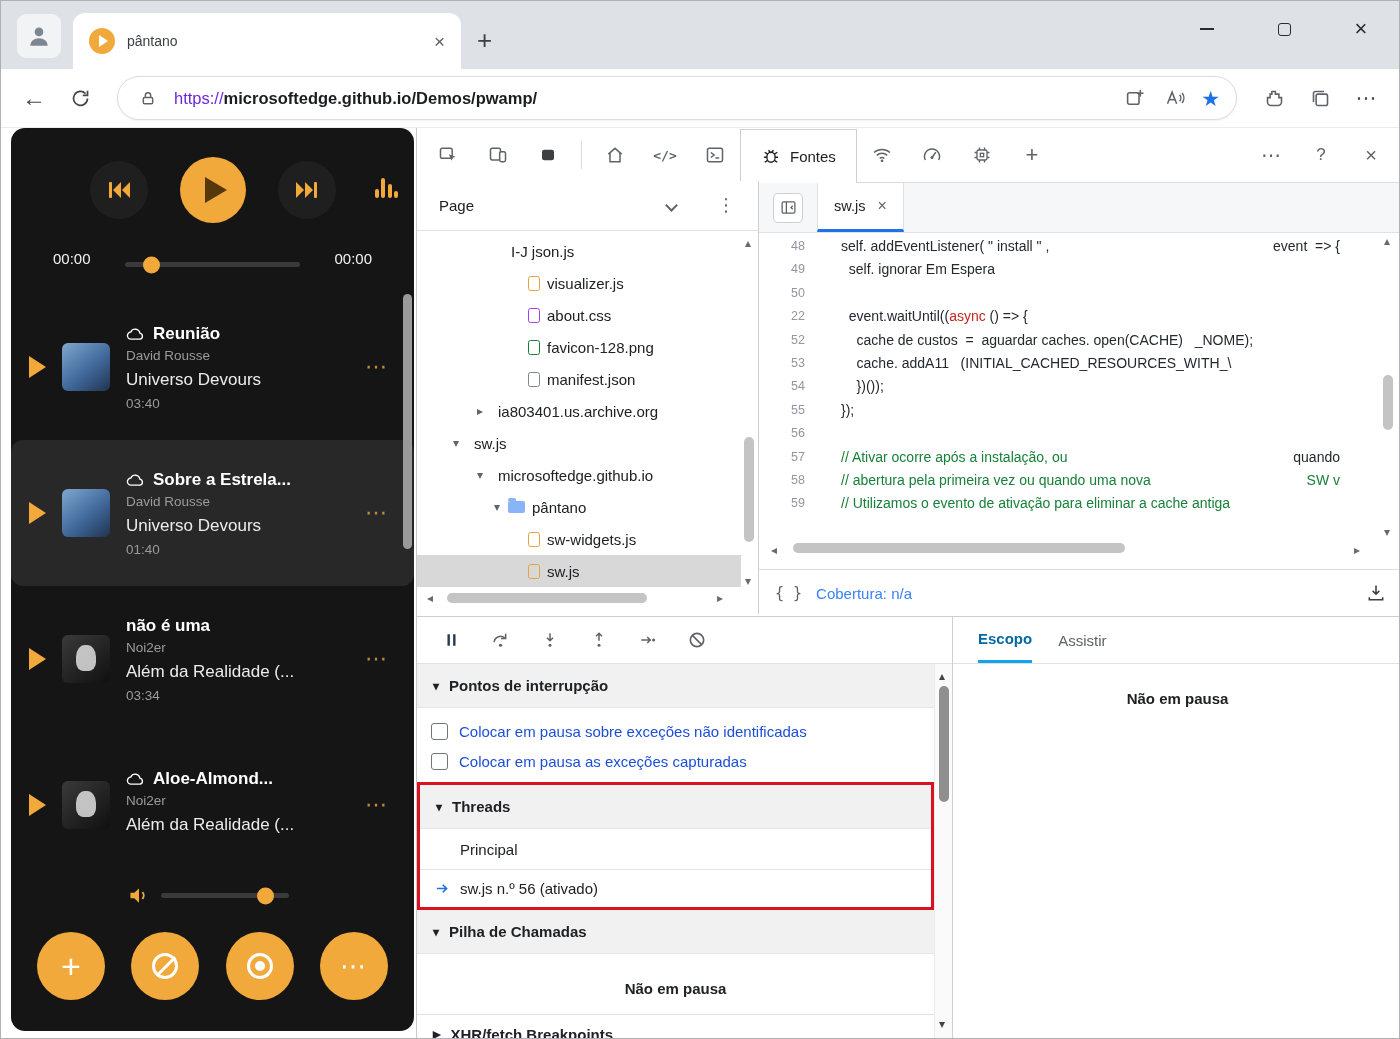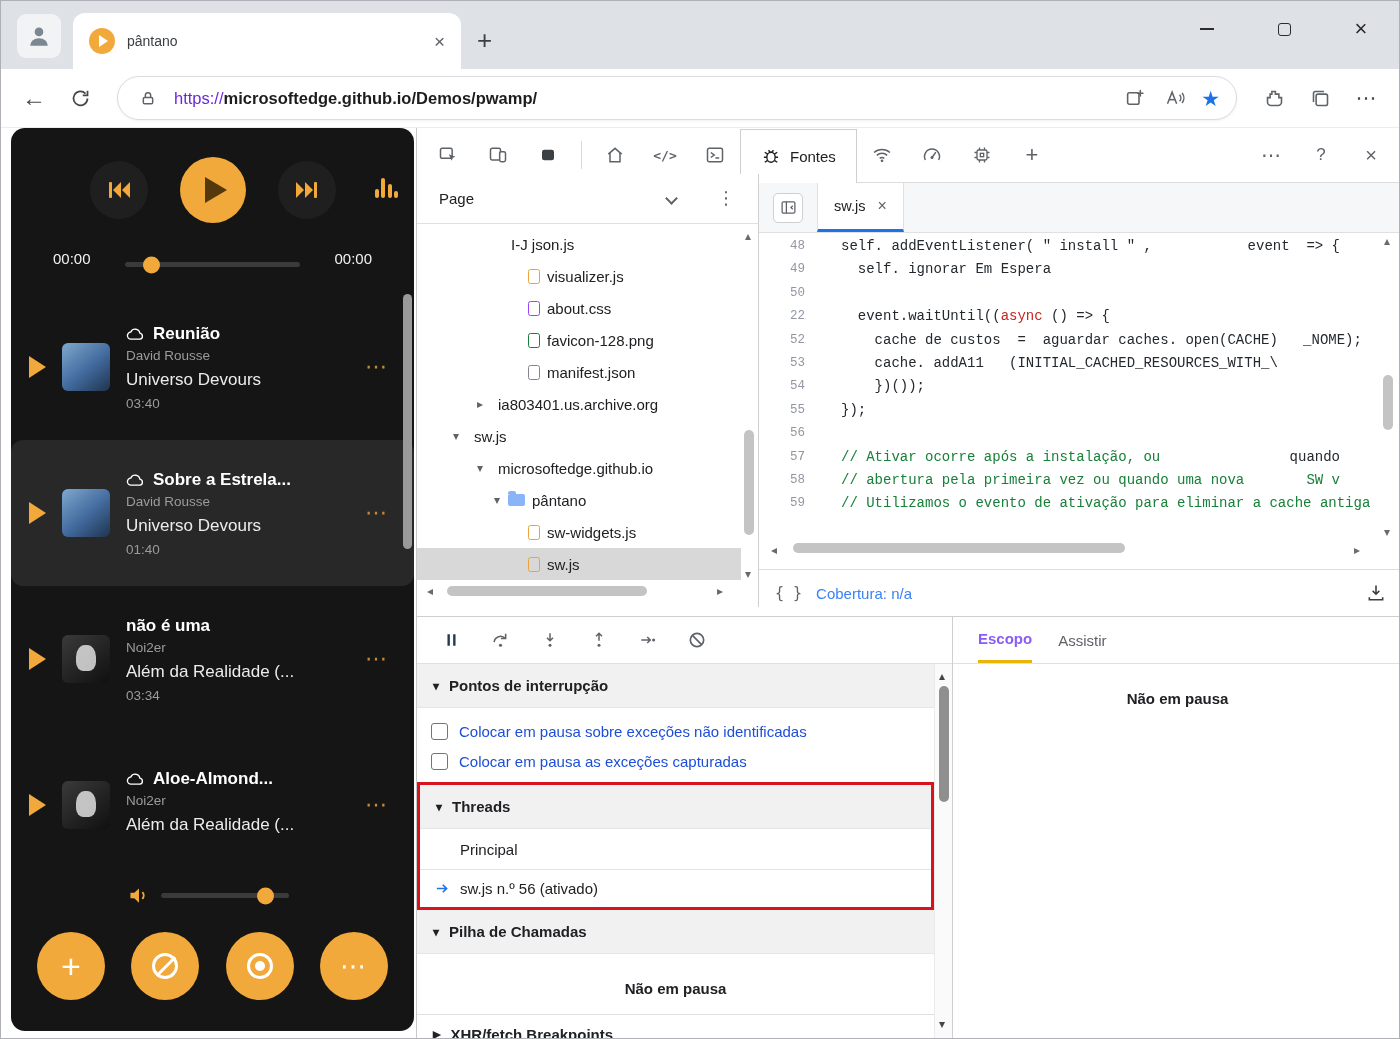--- a/index.html
+++ b/index.html
@@ -83,21 +83,21 @@
 .dt-toolbar{position:absolute;left:0;top:0;width:985px;height:55px;border-bottom:1px solid #dcdcdc;display:flex;align-items:center;padding-left:6px;background:#fff;}
 .tb-btn{width:50px;height:40px;display:flex;align-items:center;justify-content:center;color:#5f6368;flex:none;}
 .tb-sep{width:1px;height:28px;background:#dadada;margin:0 8px;flex:none;}
 .tool-tab{height:54px;margin-top:1px;border:1px solid #cfcfcf;border-bottom:none;background:#fff;display:flex;align-items:center;gap:9px;padding:0 20px;flex:none;}
 .tool-tab span.lbl{font-size:15px;color:#202124;}
 .mono{font-family:"DejaVu Sans Mono",monospace;}
 .tb-right{margin-left:auto;display:flex;align-items:center;padding-right:6px;}
 .glyphbtn{font-size:17px;color:#5f6368;}
 
 
-.dt-nav{position:absolute;left:0;top:46px;width:342px;height:433px;border-right:1px solid #cfcfcf;background:#fff;}
+.dt-nav{position:absolute;left:0;top:53px;width:342px;height:433px;border-right:1px solid #cfcfcf;background:#fff;}
 .nav-head{position:relative;height:50px;border-bottom:1px solid #e0e0e0;display:flex;align-items:center;}
 .nav-head .pagelbl{font-size:15px;color:#202124;margin-left:22px;}
 .chev{position:absolute;left:250px;top:20px;width:9px;height:9px;border-right:2px solid #5f6368;border-bottom:2px solid #5f6368;transform:rotate(45deg);}
 .kebab{position:absolute;left:300px;top:13px;font-size:18px;color:#5f6368;}
 .tree{position:absolute;left:0;top:54px;width:324px;}
 .trow{height:32px;display:flex;align-items:center;font-size:15px;color:#202124;}
 .trow.selected{background:#d8d8d8;}
 .tri{width:14px;flex:none;color:#5f6368;font-size:12px;margin-right:4px;text-align:center;}
 .ficon{flex:none;margin-right:7px;display:inline-block;}
 .ficon.icon-js{width:12px;height:15px;border:1.7px solid #e8a33d;border-radius:2.5px;}
@@ -114,21 +114,21 @@
 .scroll-arrow{position:absolute;color:#6a6a6a;font-size:12px;line-height:1;}
 .nav-vscroll{position:absolute;right:2px;top:56px;width:14px;height:350px;}
 .vthumb{position:absolute;left:2px;width:10px;background:#c4c4c4;border-radius:5px;}
 
 
 .dt-editor{position:absolute;left:342px;top:55px;width:643px;height:433px;background:#fff;}
 .ed-tabbar{position:absolute;left:0;top:0;width:643px;height:50px;background:#f6f7f8;border-bottom:1px solid #e0e0e0;display:flex;align-items:center;padding-left:14px;gap:14px;}
 .navtoggle{width:30px;height:30px;border:1px solid #cfcfcf;border-radius:5px;display:flex;align-items:center;justify-content:center;color:#5f6368;background:#fff;}
 .ed-tab{height:49px;background:#fff;border-left:1px solid #e0e0e0;border-right:1px solid #e0e0e0;border-bottom:3px solid #1a73e8;display:flex;align-items:center;gap:12px;padding:0 16px;font-size:14.5px;color:#202124;}
 .code{position:absolute;left:0;top:52px;width:615px;height:303px;overflow:hidden;}
-.cl{display:flex;height:23.4px;line-height:23.4px;font-family:Liberation Mono, monospace;font-size:14px;justify-content:flex-end;}
+.cl{display:flex;height:23.4px;line-height:23.4px;font-family:Liberation Sans, sans-serif;font-size:14px;justify-content:flex-end;}
 .ln{width:62px;text-align:right;padding-right:16px;color:#9196a1;font-size:12.5px;flex:none;}
 .lc{flex:1;display:flex;white-space:pre;color:#24292f;padding-left:20px;padding-right:34px;min-width:0;}
 .seg.kw{color:#c4261d;}
 .cl.cm .lc{color:#188038;}
 .seg.rt{margin-left:auto;}
 .seg.plain{color:#24292f;}
 .ed-vscroll{position:absolute;right:6px;top:52px;width:16px;height:303px;}
 .ed-hscroll{position:absolute;left:0;top:358px;width:615px;height:18px;}
 .coverage{position:absolute;left:0;top:386px;width:643px;height:47px;border-top:1px solid #ddd;display:flex;align-items:center;padding:0 16px;gap:14px;background:#fff;}
 .coverage .braces{font-family:"DejaVu Sans Mono",monospace;font-size:15px;color:#5f6368;}
@@ -153,21 +153,21 @@
 .cs-empty{width:517px;text-align:center;margin-top:26px;font-size:15px;font-weight:700;color:#202124;}
 .xhr{position:absolute;left:0;bottom:0;width:517px;height:26px;overflow:hidden;border-top:1px solid #e0e0e0;background:#fff;}
 .xhr .inner{padding:10px 0 0 16px;font-size:15px;font-weight:700;color:#202124;display:flex;gap:10px;align-items:center;}
 .dbg-vscroll{position:absolute;right:0;top:47px;width:18px;bottom:0;background:#fafafa;border-left:1px solid #ebebeb;}
 .dbg-vscroll .vthumb{left:4px;width:10px;background:#8f8f8f;}
 
 
 .dt-scope{position:absolute;left:535px;top:488px;width:450px;height:424px;border-top:1px solid #cfcfcf;border-left:1px solid #cfcfcf;background:#fff;}
 .scope-tabs{height:47px;border-bottom:1px solid #e0e0e0;display:flex;align-items:stretch;padding-left:25px;gap:26px;}
 .scope-tab{display:flex;align-items:center;font-size:15px;}
-.scope-tab.active{color:#8b5cf6;font-weight:700;border-bottom:3px solid #eab308;}
+.scope-tab.active{color:#0369a1;font-weight:700;border-bottom:3px solid #0ea5e9;}
 .scope-tab.idle{color:#5f6368;}
 .scope-empty{text-align:center;margin-top:26px;font-size:15px;font-weight:700;color:#202124;}
 svg{display:block;}
 </style>
 </head>
 <body>
 
 <div class="stage">
 
   <div class="tabstrip">

